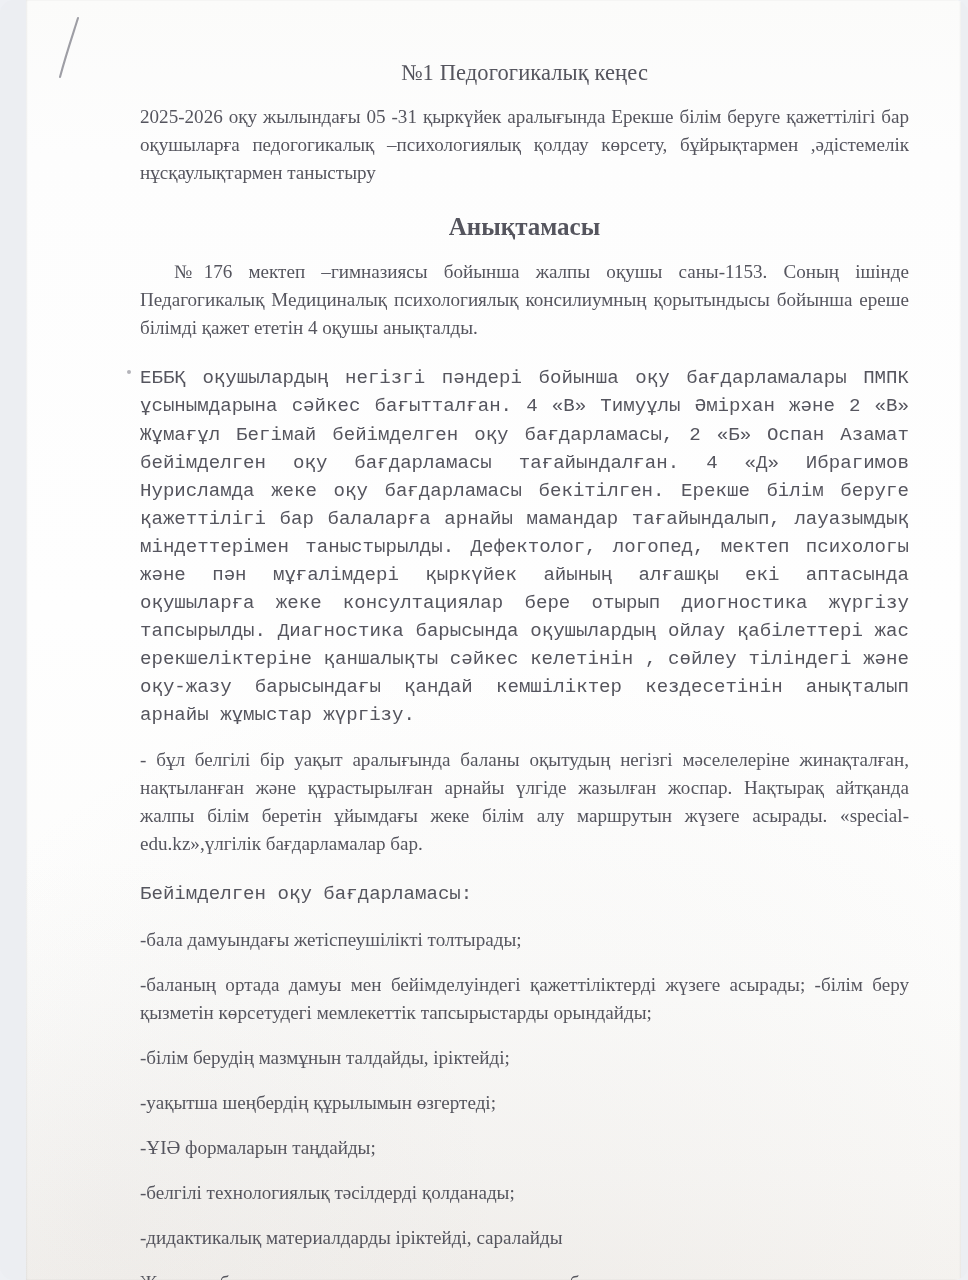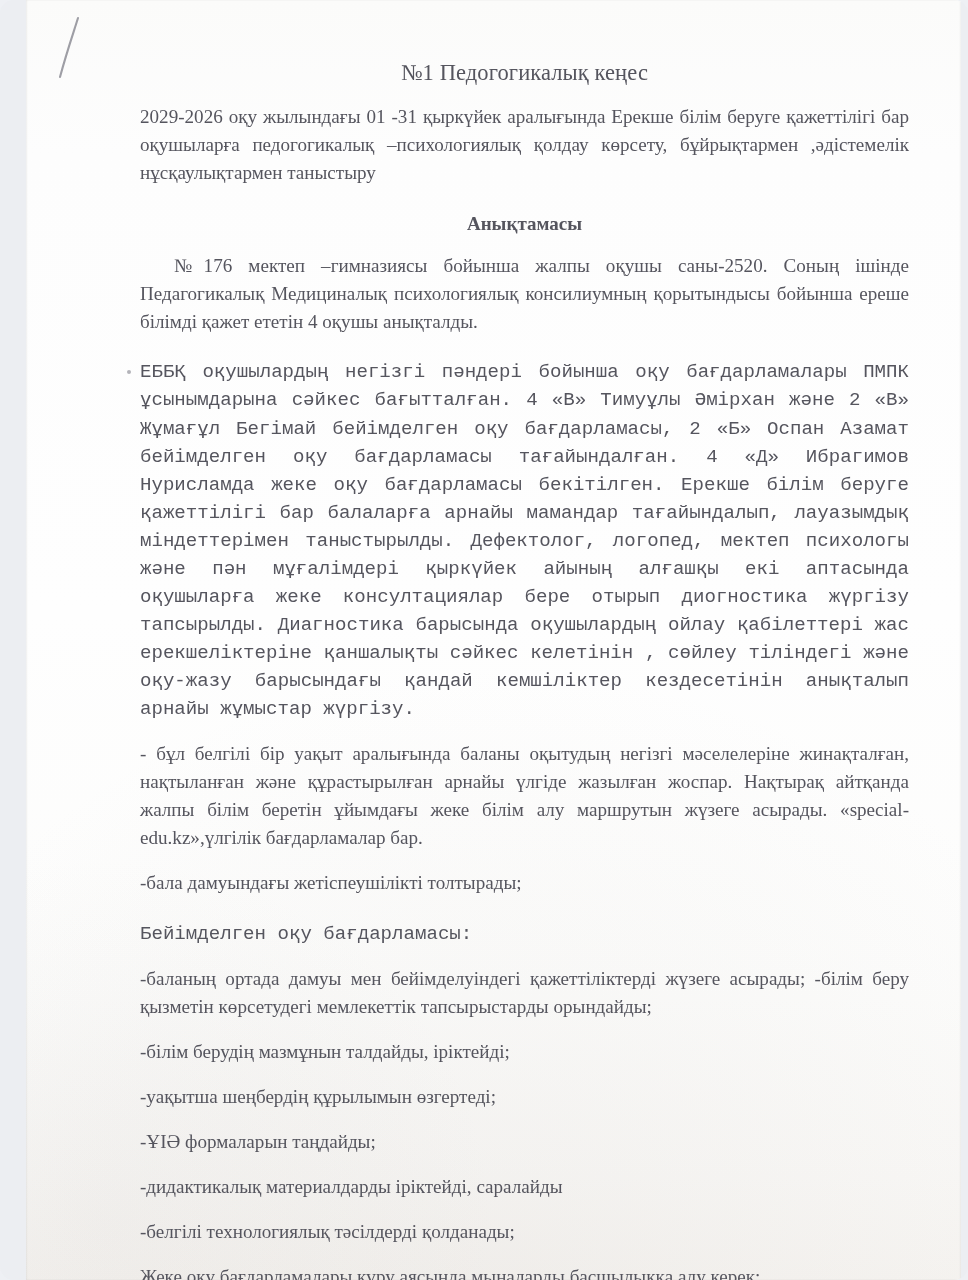--- a/index.html
+++ b/index.html
@@ -110,21 +110,21 @@
     font-size: 22.5px;
     font-weight: 400;
     text-align: center;
     color: #55555e;
     letter-spacing: 0.1px;
   }
 
   h2.section-title {
     margin: 0;
     padding-top: 26px;
-    font-size: 19px;
+    font-size: 25px;
     font-weight: 700;
     text-align: center;
     color: #55555e;
   }
 
   p.para {
     margin: 0;
     padding-top: 17px;
     font-size: 19.1px;
     line-height: 1.47;
@@ -154,46 +154,46 @@
         <path d="M22 3 C18 16, 11 36, 4 62" stroke="#8d8d95" stroke-width="2.1" stroke-linecap="round" fill="none" opacity="0.85"></path>
       </svg>
     </div>
 
     <div class="margin-tick"></div>
 
     <div class="page-body">
 
       <h1 class="doc-title">№1 Педогогикалық кеңес</h1>
 
-      <p class="para noindent">2029-2026 оқу жылындағы  01 -31 қыркүйек  аралығында Ерекше білім беруге қажеттілігі бар  оқушыларға  педогогикалық  –психологиялық  қолдау  көрсету, бұйрықтармен ,әдістемелік нұсқаулықтармен таныстыру</p>
+      <p class="para noindent">2025-2026 оқу жылындағы  05 -31 қыркүйек  аралығында Ерекше білім беруге қажеттілігі бар  оқушыларға  педогогикалық  –психологиялық  қолдау  көрсету, бұйрықтармен ,әдістемелік нұсқаулықтармен таныстыру</p>
 
       <h2 class="section-title">Анықтамасы</h2>
 
-      <p class="para indent">№176 мектеп –гимназиясы бойынша   жалпы оқушы саны-2520.  Соның ішінде Педагогикалық Медициналық психологиялық консилиумның қорытындысы бойынша ереше білімді қажет ететін 4 оқушы анықталды.</p>
+      <p class="para indent">№176 мектеп –гимназиясы бойынша   жалпы оқушы саны-1153.  Соның ішінде Педагогикалық Медициналық психологиялық консилиумның қорытындысы бойынша ереше білімді қажет ететін 4 оқушы анықталды.</p>
 
       <p class="para noindent gap-lg">ЕББҚ оқушылардың  негізгі пәндері бойынша оқу бағдарламалары  ПМПК ұсынымдарына сәйкес бағытталған. 4 «В» Тимуұлы Әмірхан және 2 «В» Жұмағұл Бегімай бейімделген оқу бағдарламасы, 2 «Б» Оспан Азамат бейімделген оқу бағдарламасы  тағайындалған. 4 «Д» Ибрагимов Нурисламда жеке оқу бағдарламасы бекітілген. Ерекше білім беруге қажеттілігі бар балаларға арнайы мамандар тағайындалып, лауазымдық міндеттерімен таныстырылды.    Дефектолог, логопед, мектеп психологы   және   пән мұғалімдері қыркүйек айының  алғашқы екі аптасында оқушыларға жеке консултациялар бере отырып диогностика жүргізу тапсырылды.    Диагностика барысында оқушылардың     ойлау қабілеттері  жас ерекшеліктеріне қаншалықты сәйкес келетінін , сөйлеу тіліндегі және оқу-жазу барысындағы қандай кемшіліктер кездесетінін  анықталып арнайы жұмыстар жүргізу.</p>
 
 
       <p class="para noindent">- бұл белгілі бір уақыт аралығында баланы оқытудың негізгі мәселелеріне жинақталған, нақтыланған және құрастырылған арнайы үлгіде жазылған жоспар. Нақтырақ айтқанда жалпы білім беретін ұйымдағы жеке білім алу маршрутын жүзеге асырады. «special-edu.kz»,үлгілік бағдарламалар бар.</p>
 
+      <p class="para noindent flush gap-lg">Бейімделген оқу бағдарламасы:</p>
+
       <p class="para noindent flush">-бала дамуындағы жетіспеушілікті толтырады;</p>
-
-      <p class="para noindent flush gap-lg">Бейімделген оқу бағдарламасы:</p>
 
       <p class="para noindent">-баланың ортада дамуы мен бейімделуіндегі қажеттіліктерді жүзеге асырады; -білім беру қызметін көрсетудегі мемлекеттік тапсырыстарды орындайды;</p>
 
       <p class="para noindent flush">-білім берудің мазмұнын талдайды, іріктейді;</p>
 
       <p class="para noindent flush">-уақытша шеңбердің құрылымын өзгертеді;</p>
 
       <p class="para noindent flush">-ҰІӘ формаларын таңдайды;</p>
 
+      <p class="para noindent flush">-белгілі технологиялық тәсілдерді қолданады;</p>
+
       <p class="para noindent flush"> -дидактикалық материалдарды іріктейді, саралайды</p>
-
-      <p class="para noindent flush">-белгілі технологиялық тәсілдерді қолданады;</p>
 
       <p class="para noindent flush">Жеке оқу бағдарламалары құру аясында мыналарды басшылыққа алу керек:</p>
 
       <p class="para noindent flush"> -педагогикалық диагностика;</p>
 
     </div>
   </div>
 </div>
 
 </body></html>

